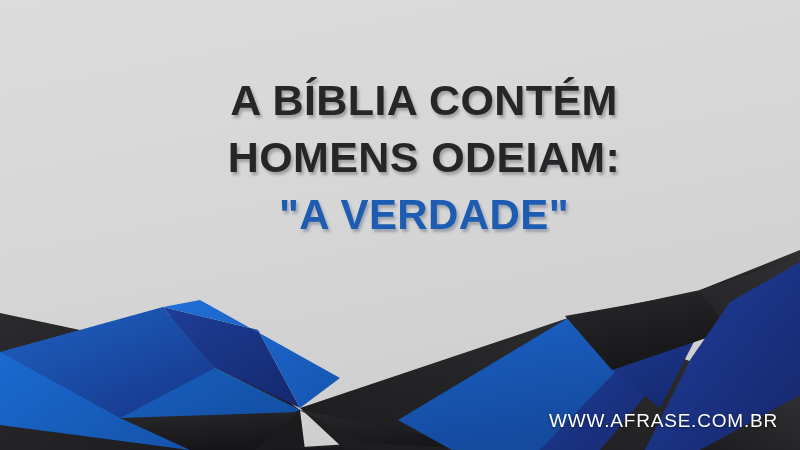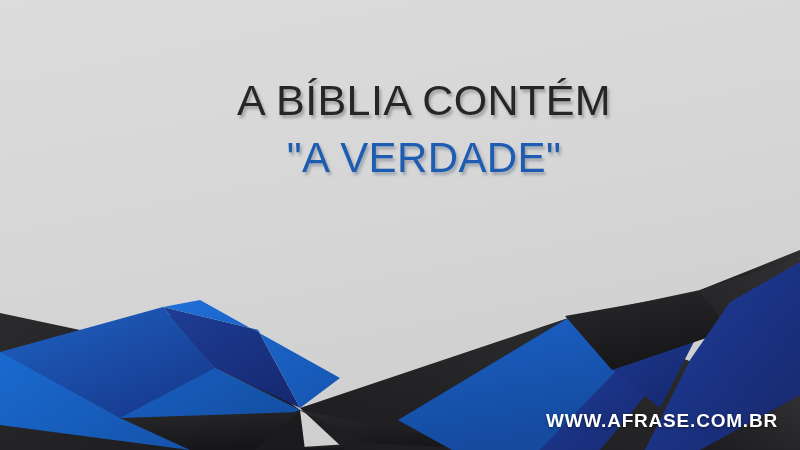--- a/index.html
+++ b/index.html
@@ -26,41 +26,41 @@
     position: absolute;
     left: 0;
     top: 72px;
     width: 800px;
     text-align: center;
     z-index: 5;
   }
   .quote-line {
     display: block;
     font-family: "Liberation Sans", sans-serif;
-    font-weight: 400;
+    font-weight: 700;
     font-size: 43px;
     line-height: 57px;
     letter-spacing: 0.4px;
     color: #262628;
     text-shadow: 2px 3px 3px rgba(80,80,85,0.42);
     white-space: nowrap;
     padding-left: 48px;
   }
   .quote-line.accent {
     color: #1d5cb0;
     font-size: 42px;
     text-shadow: 2px 3px 3px rgba(70,85,110,0.40);
   }
   #site-url {
     position: absolute;
     right: 22px;
     bottom: 18px;
     z-index: 6;
     font-family: "Liberation Sans", sans-serif;
-    font-weight: 700;
+    font-weight: 400;
     font-size: 19px;
     letter-spacing: 0.8px;
     color: #ffffff;
     text-shadow: 0 1px 3px rgba(0,0,0,0.55);
     white-space: nowrap;
   }
 </style>
 </head>
 <body>
 
@@ -147,18 +147,19 @@
 
     <polygon points="800,262 800,405 700,450 645,450 690,360 730,302" fill="url(#gBlueRight)"></polygon>
 
     <polygon points="800,395 800,450 700,450" fill="url(#gDark3)"></polygon>
 
     <polygon points="120,418 190,450 255,450 300,412" fill="url(#gDark2)"></polygon>
   </svg>
 
   <div id="quote-block">
     <span class="quote-line">A BÍBLIA CONTÉM</span>
+    <span class="quote-line">HOMENS ODEIAM:</span>
     <span class="quote-line accent">"A VERDADE"</span>
   </div>
 
   <div id="site-url">WWW.AFRASE.COM.BR</div>
 
 </div>
 
 </body></html>

